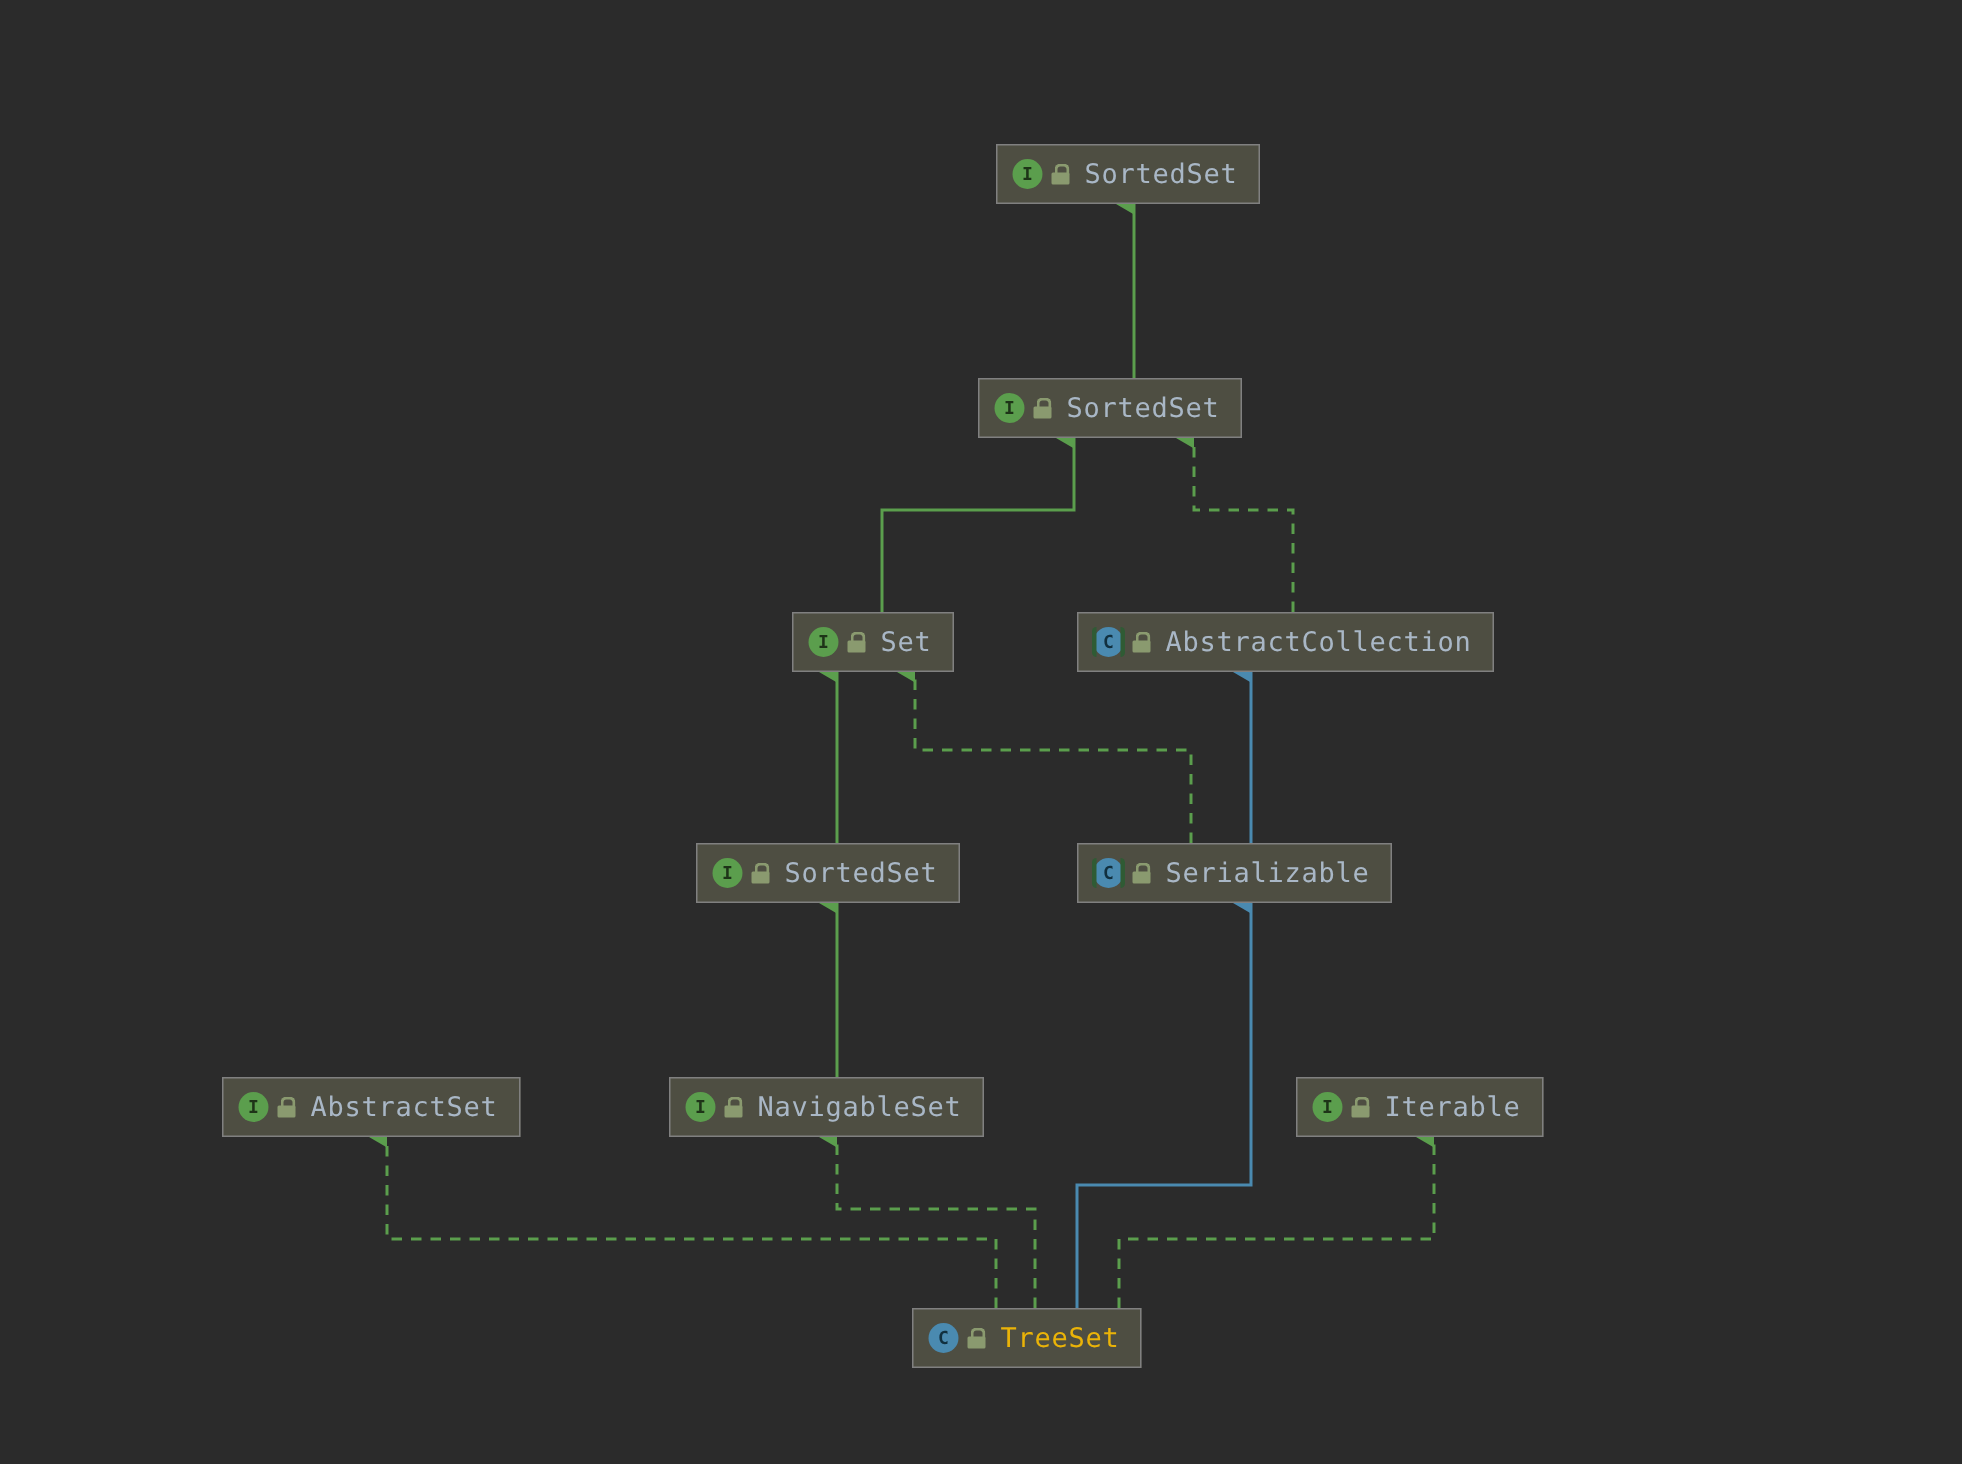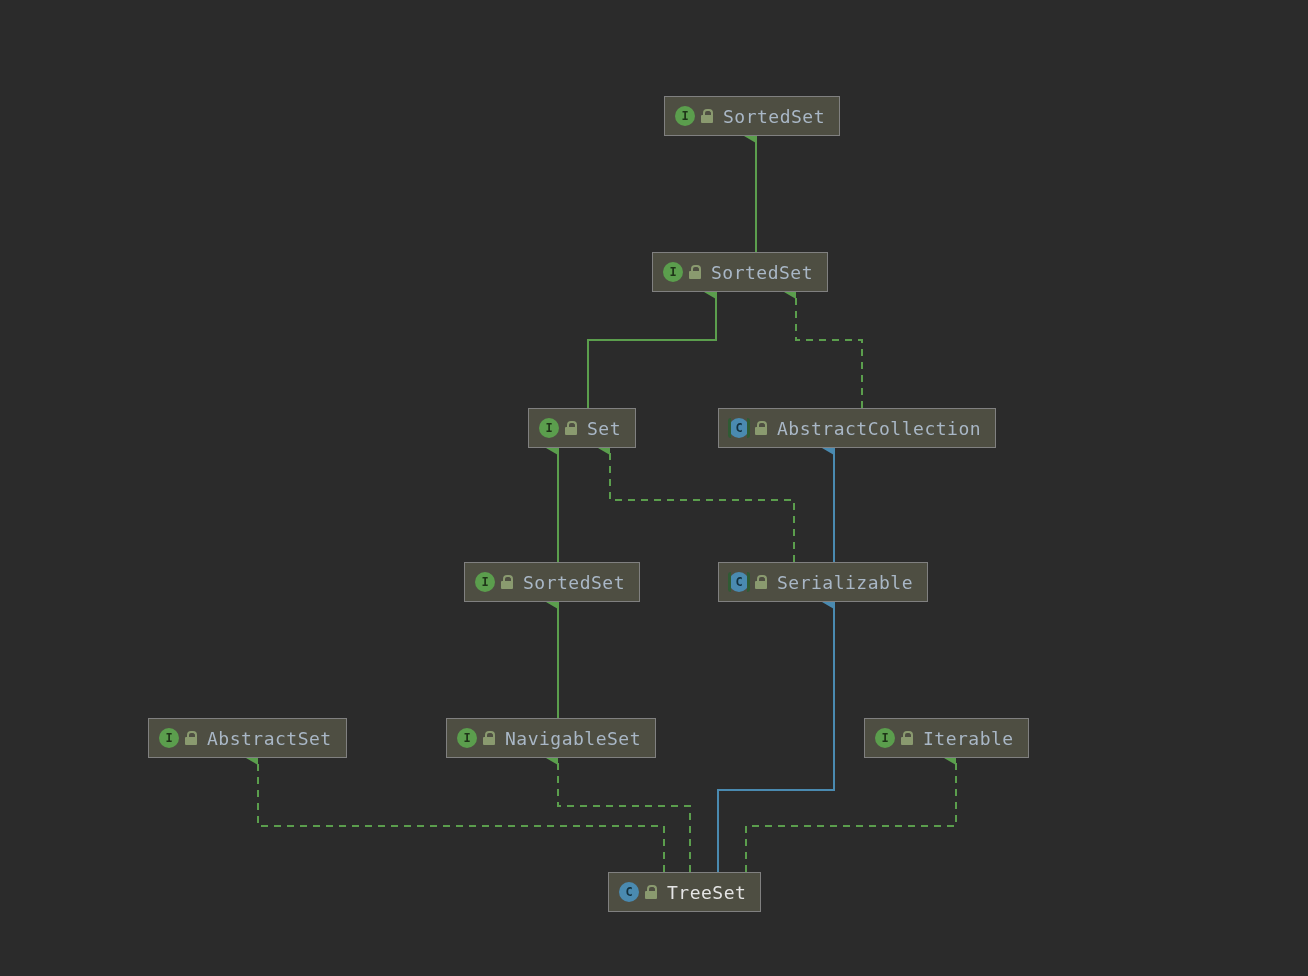--- a/index.html
+++ b/index.html
@@ -81,21 +81,21 @@
   .lock::after {
     content: "";
     position: absolute;
     left: 0; bottom: 0;
     width: 12px; height: 8px;
     background: #8a9a6f;
     border-radius: 1px;
   }
   .label { letter-spacing: 0.5px; }
   .label.interface { color: #a9b7c6; }
-  .label.class     { color: #e5e5e5; }
+  .label.class     { color: #eab308; }
 </style>
 </head>
 <body>
 
 <div class="canvas">
 
   <svg class="edges">
     <defs>
       <marker id="arrow-green" markerWidth="14" markerHeight="14" refX="7" refY="12" orient="auto" markerUnits="userSpaceOnUse">
         <path d="M7 0 L14 12 L0 12 Z" fill="#5b9e4d"></path>

